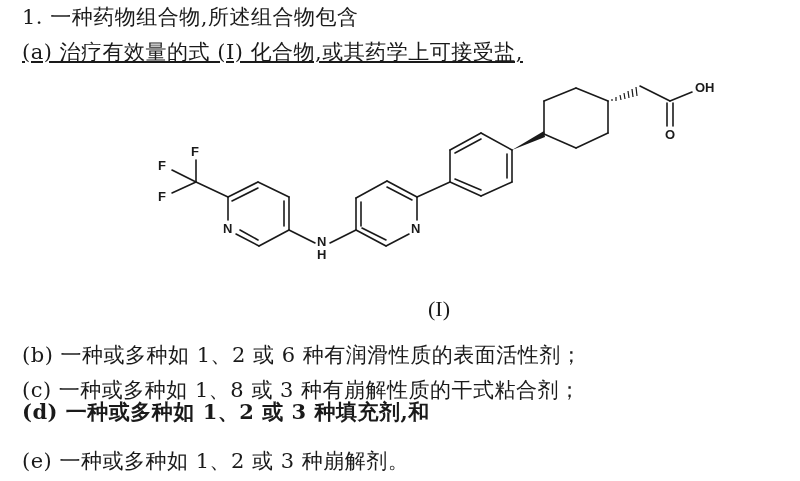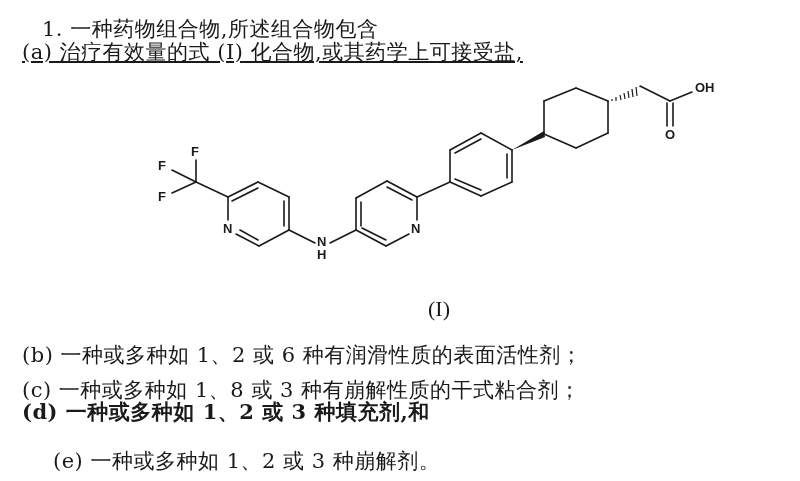--- a/index.html
+++ b/index.html
@@ -6,21 +6,21 @@
   body { width: 800px; height: 481px; position: relative; overflow: hidden;
          font-family: "DejaVu Serif", "Liberation Serif", serif; color: #1a1a1a; }
   .line { position: absolute; left: 22px; font-size: 21px; line-height: 26px; white-space: nowrap; letter-spacing: 0.5px; }
   .formula-label { position: absolute; left: 428px; top: 296px; font-size: 22px; font-family: "Liberation Serif", serif; }
   svg.mol { position: absolute; left: 0; top: 0; }
   svg.mol text { font-family: "Liberation Sans", sans-serif; font-weight: bold; font-size: 13px; fill: #1a1a1a; }
 </style>
 </head>
 <body>
 
-<div class="line" style="top:16px;margin-left:20px;">1. 一种药物组合物,所述组合物包含</div>
+<div class="line" style="top:4px;">1. 一种药物组合物,所述组合物包含</div>
 <div class="line" style="top:39px;text-decoration:underline;">(a) 治疗有效量的式 (I) 化合物,或其药学上可接受盐,</div>
 
 <svg class="mol" width="800" height="300" viewBox="0 0 800 300">
   <g stroke="#1a1a1a" stroke-width="1.6" fill="none" stroke-linecap="round">
 
     <line x1="196" y1="182" x2="196" y2="160"></line>
     <line x1="196" y1="182" x2="172" y2="170"></line>
     <line x1="196" y1="182" x2="172" y2="193"></line>
     <line x1="196" y1="182" x2="228" y2="197"></line>
 
@@ -92,13 +92,13 @@
   <text x="411" y="233">N</text>
   <text x="695" y="92">OH</text>
   <text x="665" y="139">O</text>
 </svg>
 
 <div class="formula-label">(I)</div>
 
 <div class="line" style="top:342px;">(b) 一种或多种如 1、2 或 6 种有润滑性质的表面活性剂；</div>
 <div class="line" style="top:377px;">(c) 一种或多种如 1、8 或 3 种有崩解性质的干式粘合剂；</div>
 <div class="line" style="top:399px;font-weight:bold;">(d) 一种或多种如 1、2 或 3 种填充剂,和</div>
-<div class="line" style="top:448px;margin-left:31px;">(e) 一种或多种如 1、2 或 3 种崩解剂。</div>
+<div class="line" style="top:448px;">(e) 一种或多种如 1、2 或 3 种崩解剂。</div>
 
 </body></html>

